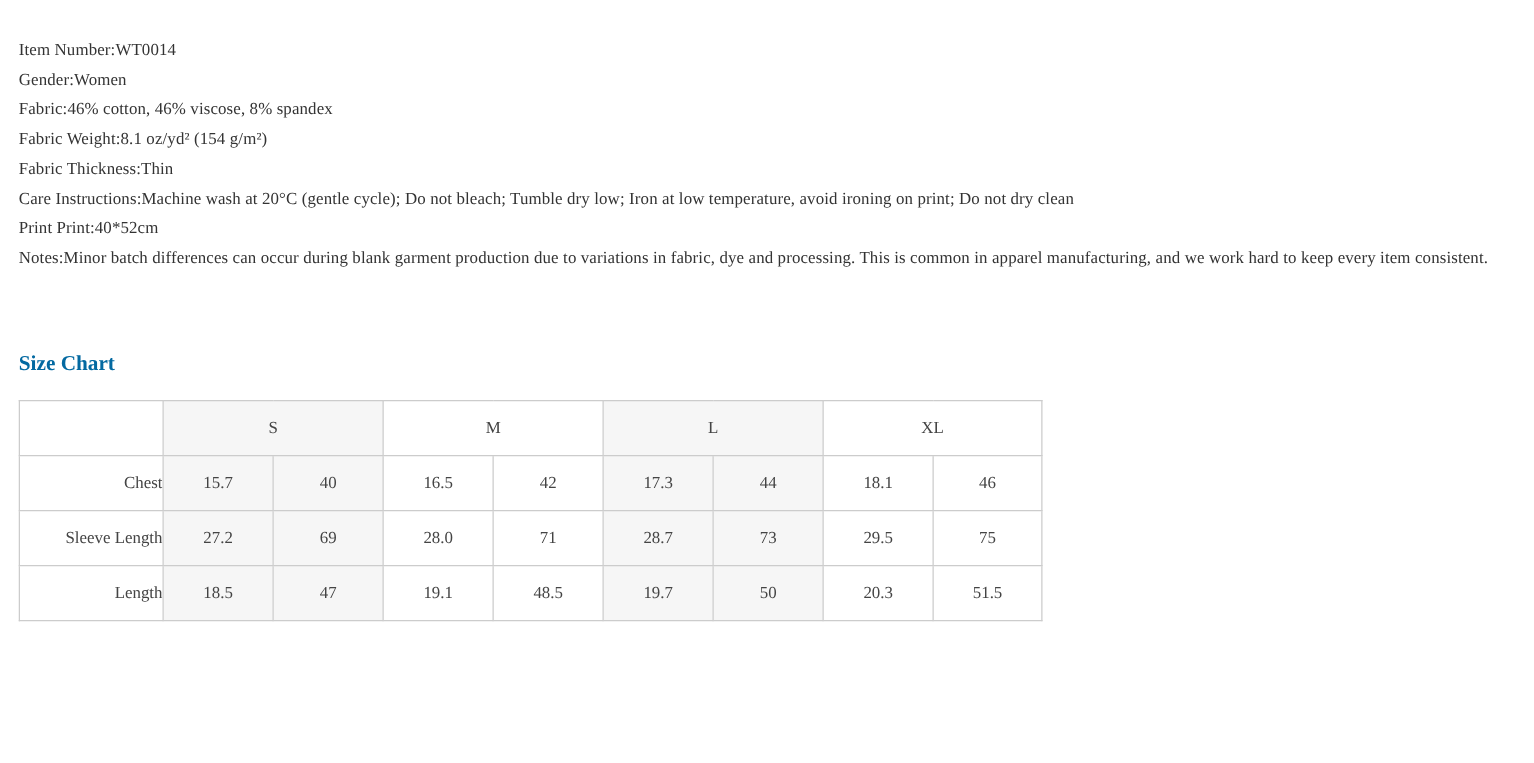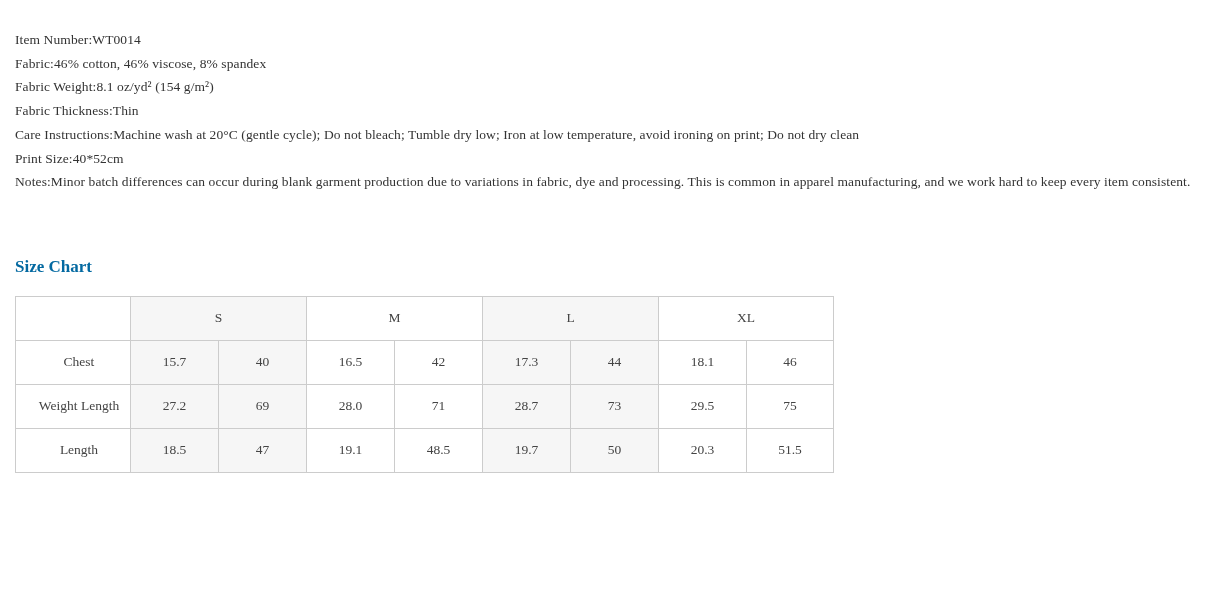--- a/index.html
+++ b/index.html
@@ -40,39 +40,40 @@
   table.size-chart th {
     border: 1px solid #cccccc;
     height: 43px;
     font-weight: normal;
     text-align: center;
     vertical-align: middle;
     padding: 0;
     overflow: hidden;
   }
   table.size-chart .row-label {
-    text-align: center;
+    text-align: right;
     padding-left: 12px;
   }
   table.size-chart .shade {
     background: #f6f6f6;
   }
 </style>
 </head>
 <body>
 
 <div class="page">
 
   <div>
     <div class="detail-line">Item Number:WT0014</div>
+    <div class="detail-line">Gender:Women</div>
     <div class="detail-line">Fabric:46% cotton, 46% viscose, 8% spandex</div>
     <div class="detail-line">Fabric Weight:8.1 oz/yd² (154 g/m²)</div>
     <div class="detail-line">Fabric Thickness:Thin</div>
     <div class="detail-line">Care Instructions:Machine wash at 20°C (gentle cycle); Do not bleach; Tumble dry low; Iron at low temperature, avoid ironing on print; Do not dry clean</div>
-    <div class="detail-line">Print Size:40*52cm</div>
+    <div class="detail-line">Print Print:40*52cm</div>
     <div class="detail-line">Notes:Minor batch differences can occur during blank garment production due to variations in fabric, dye and processing. This is common in apparel manufacturing, and we work hard to keep every item consistent.</div>
   </div>
 
   <h2 class="size-chart-heading">Size Chart</h2>
 
   <table class="size-chart">
     <colgroup>
       <col style="width:115px">
       <col style="width:88px">
         <col style="width:88px">
@@ -96,21 +97,21 @@
         <td class="shade">15.7</td>
         <td class="shade">40</td>
         <td>16.5</td>
         <td>42</td>
         <td class="shade">17.3</td>
         <td class="shade">44</td>
         <td>18.1</td>
         <td>46</td>
       </tr>
       <tr>
-        <td class="row-label">Weight Length</td>
+        <td class="row-label">Sleeve Length</td>
         <td class="shade">27.2</td>
         <td class="shade">69</td>
         <td>28.0</td>
         <td>71</td>
         <td class="shade">28.7</td>
         <td class="shade">73</td>
         <td>29.5</td>
         <td>75</td>
       </tr>
       <tr>

